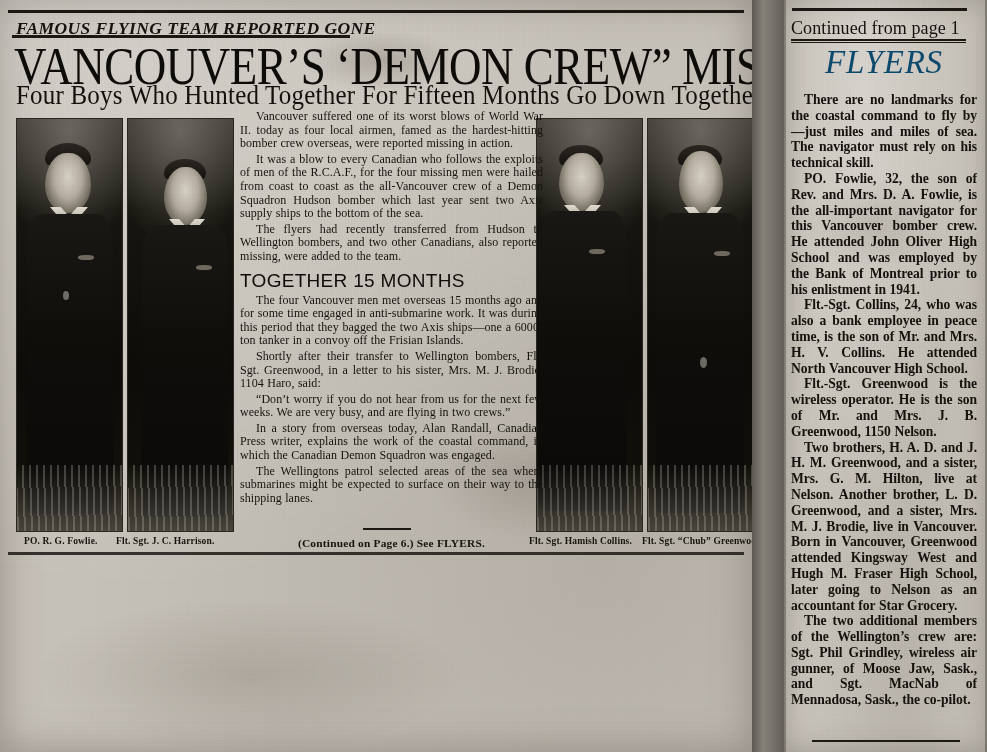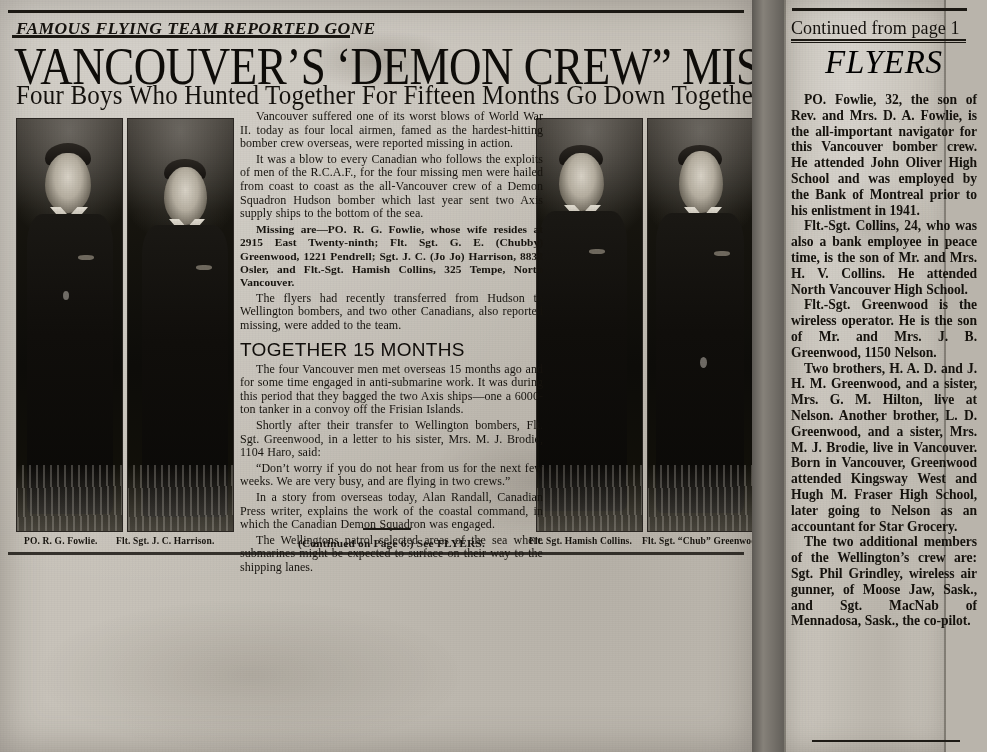--- a/index.html
+++ b/index.html
@@ -236,21 +236,21 @@
     left: 752px; top: 0;
     width: 32px; height: 752px;
     background: #8d8880;
     background-image: linear-gradient(90deg, rgba(0,0,0,.35), rgba(0,0,0,.05) 35%, rgba(0,0,0,.3));
   }
 
   
   #clip-side {
     position: absolute;
     left: 784px; top: 0;
-    width: 162px; height: 752px;
+    width: 203px; height: 752px;
     background: #cbc6bd;
     box-shadow: inset 0 0 30px rgba(90,85,78,.4);
   }
   #clip-side::before {
     content: "";
     position: absolute; inset: 0;
     background:
       radial-gradient(ellipse at 40% 10%, rgba(255,255,255,.25), transparent 50%),
       radial-gradient(ellipse at 60% 85%, rgba(120,114,104,.2), transparent 60%);
     pointer-events: none;
@@ -272,21 +272,21 @@
   }
   .side-title {
     position: absolute;
     left: 0; top: 40px;
     width: 188px;
     text-align: center;
     font-family: "Liberation Serif", serif;
     font-style: italic;
     font-size: 33px;
     letter-spacing: .8px;
-    color: #000000;
+    color: #0c4a6e;
   }
   .sidecol {
     position: absolute;
     left: 1px; top: 88px;
     width: 186px;
     color: #15120d;
   }
   .sidecol p {
     margin: 0;
     font-family: "Liberation Serif", serif;
@@ -374,21 +374,20 @@
         <div class="torso" style="left:8px; top:94px; width:88px; height:300px;"></div>
         <div class="wing" style="left:66px; top:132px;"></div>
         <div class="speck" style="left:52px; top:238px; width:7px; height:11px;"></div>
         <div class="ground"></div>
       </div>
       <div class="caption" style="left:634px; top:530px;">Flt. Sgt. “Chub” Greenwood.</div>
 
       <div class="bodycol">
         <p>Vancouver suffered one of its worst blows of World War II. today as four local airmen, famed as the hardest-hitting bomber crew overseas, were reported missing in action.</p>
         <p>It was a blow to every Canadian who follows the exploits of men of the R.C.A.F., for the four missing men were hailed from coast to coast as the all-Vancouver crew of a Demon Squadron Hudson bomber which last year sent two Axis supply ships to the bottom of the sea.</p>
-        <p class="strong">Missing are—PO. R. G. Fowlie, whose wife resides at 2915 East Twenty-ninth; Flt. Sgt. G. E. (Chubby) Greenwood, 1221 Pendrell; Sgt. J. C. (Jo Jo) Harrison, 8832 Osler, and Flt.-Sgt. Hamish Collins, 325 Tempe, North Vancouver.</p>
         <p>The flyers had recently transferred from Hudson to Wellington bombers, and two other Canadians, also reported missing, were added to the team.</p>
         <h2 class="sectionhead">TOGETHER 15 MONTHS</h2>
         <p>The four Vancouver men met overseas 15 months ago and for some time engaged in anti-submarine work.  It was during this period that they bagged the two Axis ships—one a 6000-ton tanker in a convoy off the Frisian Islands.</p>
         <p>Shortly after their transfer to Wellington bombers, Flt. Sgt. Greenwood, in a letter to his sister, Mrs. M. J. Brodie, 1104 Haro, said:</p>
         <p class="quote">“Don’t worry if you do not hear from us for the next few weeks. We are very busy, and are flying in two crews.”</p>
         <p>In a story from overseas today, Alan Randall, Canadian Press writer, explains the work of the coastal command, in which the Canadian Demon Squadron was engaged.</p>
         <p>The Wellingtons patrol selected areas of the sea where submarines might be expected to surface on their way to the shipping lanes.</p>
       </div>
 
       <div class="contrule"></div>
@@ -413,20 +412,21 @@
       <div class="rule-h" style="left:2px; top:4px; width:175px; height:3px;"></div>
 
       <div class="side-contline">Continued from page 1</div>
 
       <div class="rule-h" style="left:1px; top:35px; width:175px; height:2px;"></div>
       <div class="rule-h" style="left:1px; top:38px; width:175px; height:1px;"></div>
 
       <div class="side-title">FLYERS</div>
 
       <div class="sidecol">
+        <p>There are no landmarks for the coastal command to fly by—just miles and miles of sea.  The navigator must rely on his technical skill.</p>
         <p>PO. Fowlie, 32, the son of Rev. and Mrs. D. A. Fowlie, is the all-important navigator for this Vancouver bomber crew.  He attended John Oliver High School and was employed by the Bank of Montreal prior to his enlistment in 1941.</p>
         <p>Flt.-Sgt. Collins, 24, who was also a bank employee in peace time, is the son of Mr. and Mrs. H. V. Collins.  He attended North Vancouver High School.</p>
         <p>Flt.-Sgt. Greenwood is the wireless operator.  He is the son of Mr. and Mrs. J. B. Greenwood, 1150 Nelson.</p>
         <p>Two brothers, H. A. D. and J. H. M. Greenwood, and a sister, Mrs. G. M. Hilton, live at Nelson. Another brother, L. D. Greenwood, and a sister, Mrs. M. J. Brodie, live in Vancouver.  Born in Vancouver, Greenwood attended Kingsway West and Hugh M. Fraser High School, later going to Nelson as an accountant for Star Grocery.</p>
         <p>The two additional members of the Wellington’s crew are: Sgt. Phil Grindley, wireless air gunner, of Moose Jaw, Sask., and Sgt. MacNab of Mennadosa, Sask., the co-pilot.</p>
       </div>
 
       <div class="side-endrule"></div>
     </div>
 

